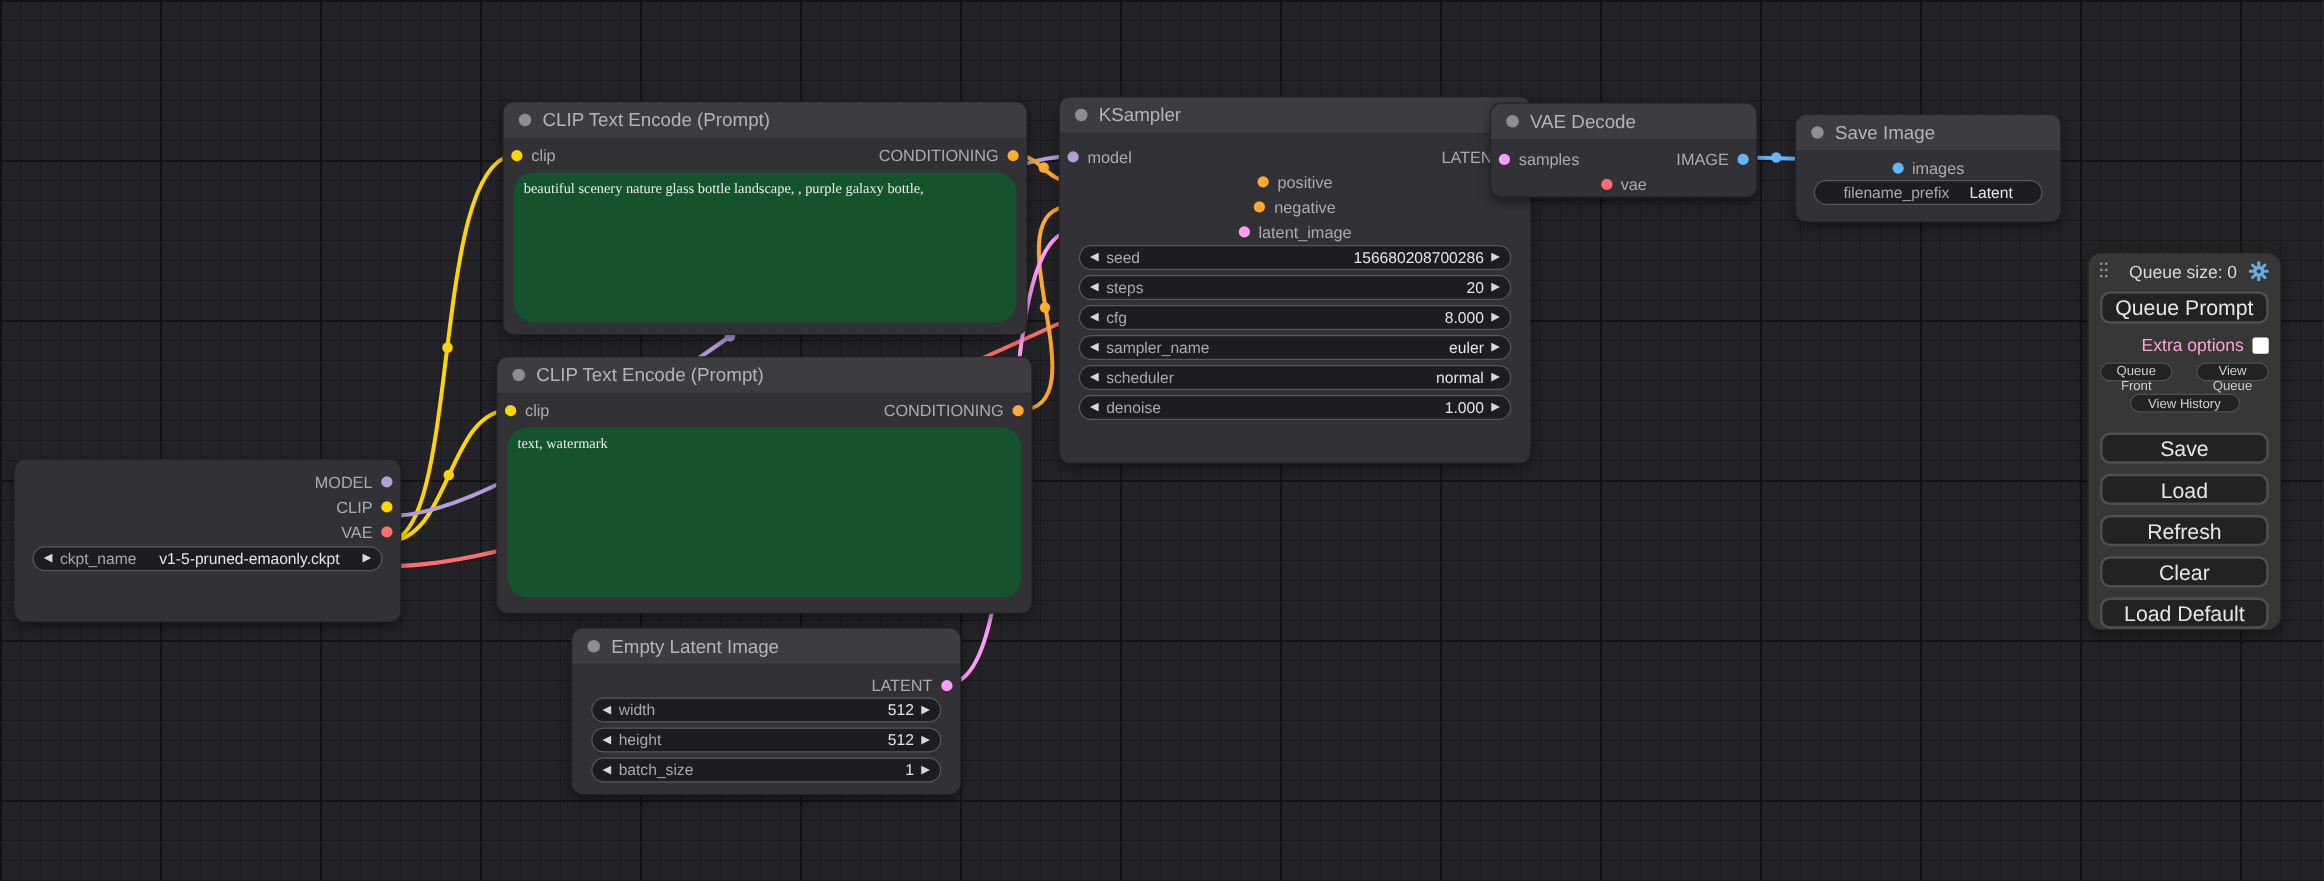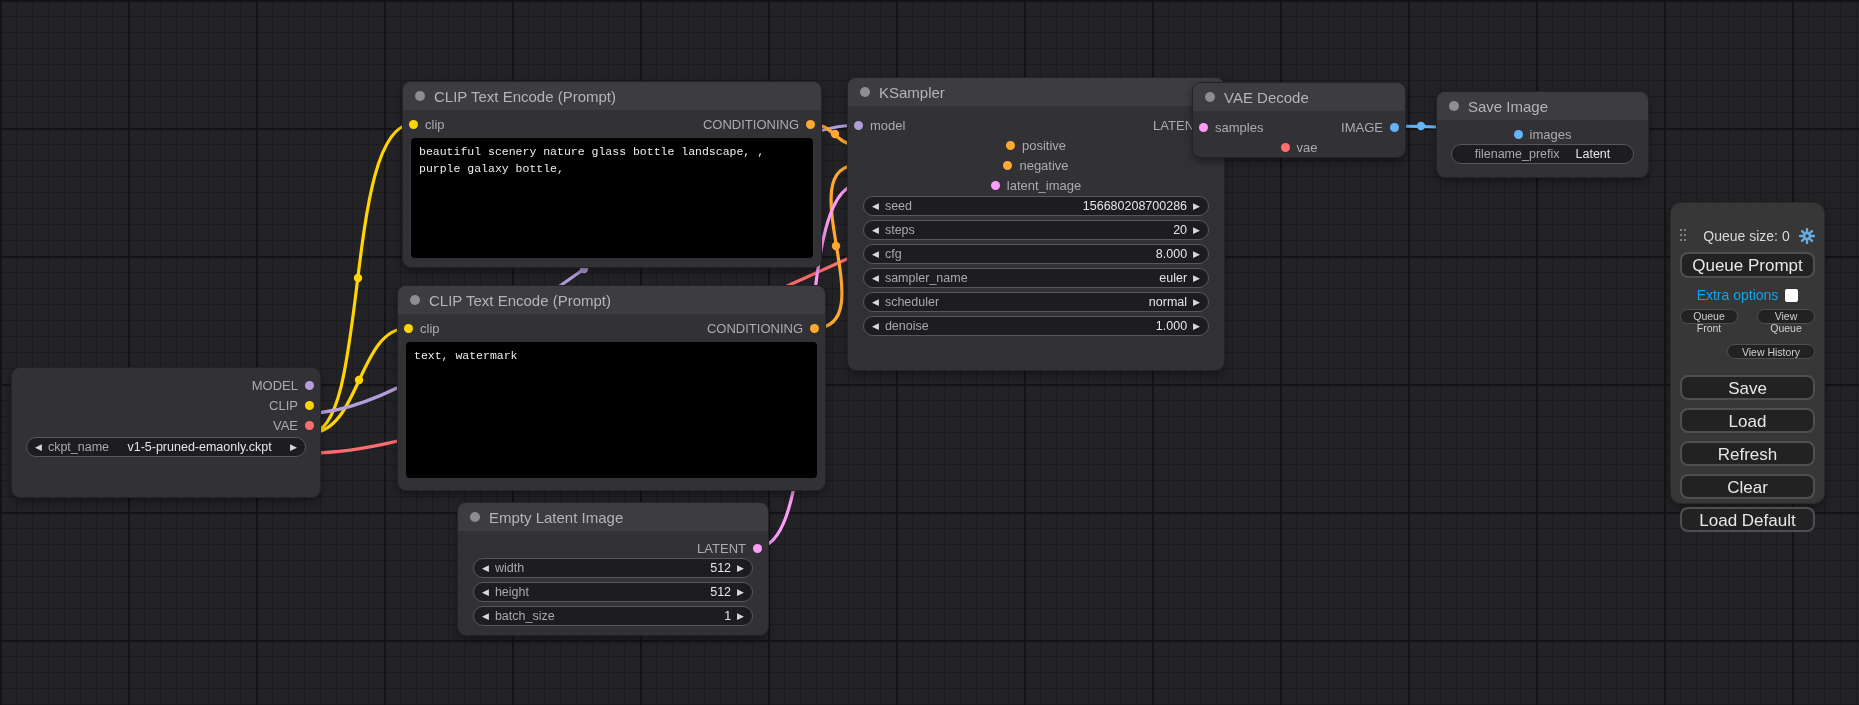--- a/index.html
+++ b/index.html
@@ -32,51 +32,51 @@
   .port-label{font-size:13px;color:#ababaf;white-space:nowrap;}
   .widget{
     height:20px;background:#1d1d21;border:1px solid #57575c;border-radius:10px;
     display:flex;align-items:center;padding:0 8px;font-size:12.5px;color:#a9a9ad;
     gap:6px;box-sizing:border-box;white-space:nowrap;
   }
   .w-value{margin-left:auto;color:#e4e4e6;}
   .w-value.center{margin-left:0;flex:1;text-align:center;}
   .arrow{font-size:9px;color:#d8d8da;font-family:"DejaVu Sans",sans-serif;flex:none;}
   .textbox{
-    background:#000000;border-radius:4px;margin:4px 8px;padding:5px 8px;
-    font-family:Liberation Mono, monospace;font-size:11.5px;line-height:1.5;
+    background:#14532d;border-radius:16px;margin:4px 8px;padding:5px 8px;
+    font-family:Liberation Serif, serif;font-size:11.5px;line-height:1.5;
     color:#ededed;white-space:pre-wrap;overflow:hidden;box-sizing:border-box;
   }
   .toggle-dot{width:13px;height:13px;border-radius:50%;background:#93a9c7;flex:none;margin-left:4px;}
   
   #queue-panel{
     position:absolute;left:1671px;top:203px;width:153px;height:300px;z-index:3;
     background:#373737;border-radius:10px;box-shadow:0 0 0 1px #2a2a2a,0 4px 12px rgba(0,0,0,.5);
-    padding:22px 9px;box-sizing:border-box;color:#d6d6d6;
+    padding:3px 9px;box-sizing:border-box;color:#d6d6d6;
   }
   .qp-header{height:22px;display:flex;align-items:center;}
   .drag-dots{display:grid;grid-template-columns:repeat(2,4px);grid-auto-rows:5px;margin-right:6px;}
   .drag-dots span{width:2px;height:2px;border-radius:50%;background:#9a9a9a;}
   .queue-size{flex:1;text-align:center;font-size:14px;color:#d8d8d8;}
   .qp-btn{
     display:block;width:100%;box-sizing:border-box;background:#222222;color:#e6e6e6;
     border:2px solid #4f4f52;border-radius:8px;font-family:"Liberation Sans",sans-serif;
     text-align:center;cursor:pointer;
   }
   .qp-big{height:25px;font-size:17px;line-height:21px;}
   .qp-prompt{margin-top:5px;height:26px;font-size:17px;line-height:22px;}
-  .extra-row{margin-top:9px;display:flex;align-items:center;justify-content:center;gap:7px;font-size:14px;color:#0ea5e9;}
+  .extra-row{margin-top:9px;display:flex;align-items:center;justify-content:flex-end;gap:7px;font-size:14px;color:#f9a8d4;}
   .checkbox{width:13px;height:13px;background:#ffffff;border-radius:2px;flex:none;}
   .pill-row{margin-top:6px;display:flex;gap:19px;}
   .qp-pill{
     flex:1;height:15px;background:#222222;border:1.5px solid #4f4f52;border-radius:8px;
     color:#cfcfcf;font-size:10.5px;line-height:12px;text-align:center;box-sizing:border-box;cursor:pointer;
     font-family:"Liberation Sans",sans-serif;padding:0;
   }
-  .hist-row{margin-top:20px;display:flex;justify-content:flex-end;}
+  .hist-row{margin-top:10px;display:flex;justify-content:center;}
   .hist-row .qp-pill{flex:none;width:88px;}
   .qp-stack{margin-top:16px;display:flex;flex-direction:column;gap:8px;}
 </style>
 </head>
 <body>
 
 <svg id="wires" width="1859" height="705">
   <g fill="none" stroke-width="3.2" stroke-linecap="round">
     <path d="M310,433 C370,433 343,124 413,124" stroke="#FFD500"></path>
     <path d="M310,433 C360,433 358,328 408,328" stroke="#FFD500"></path>

